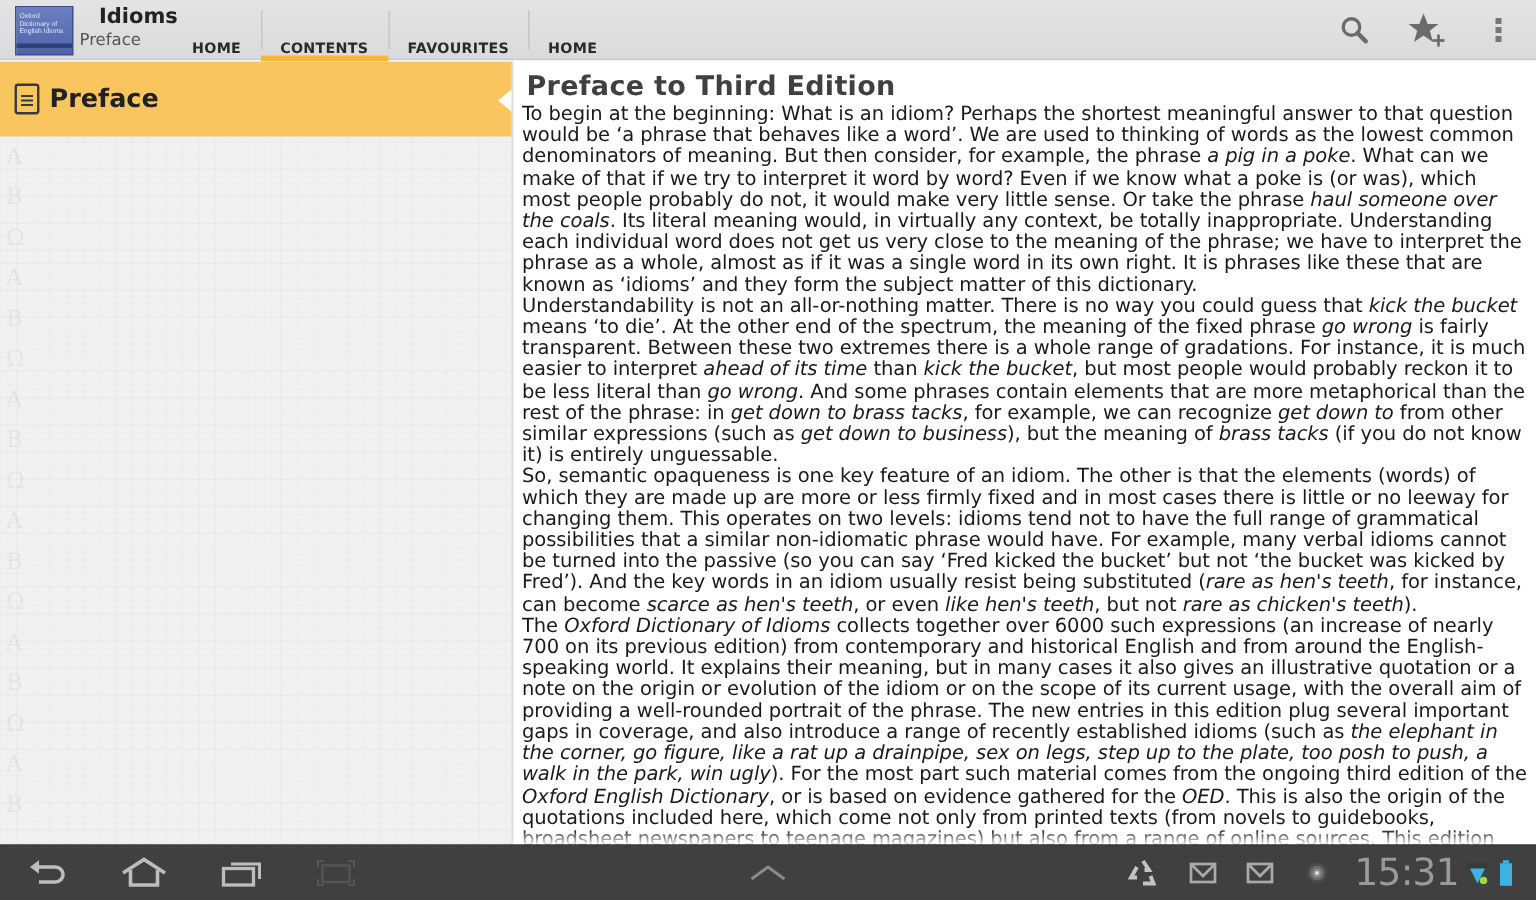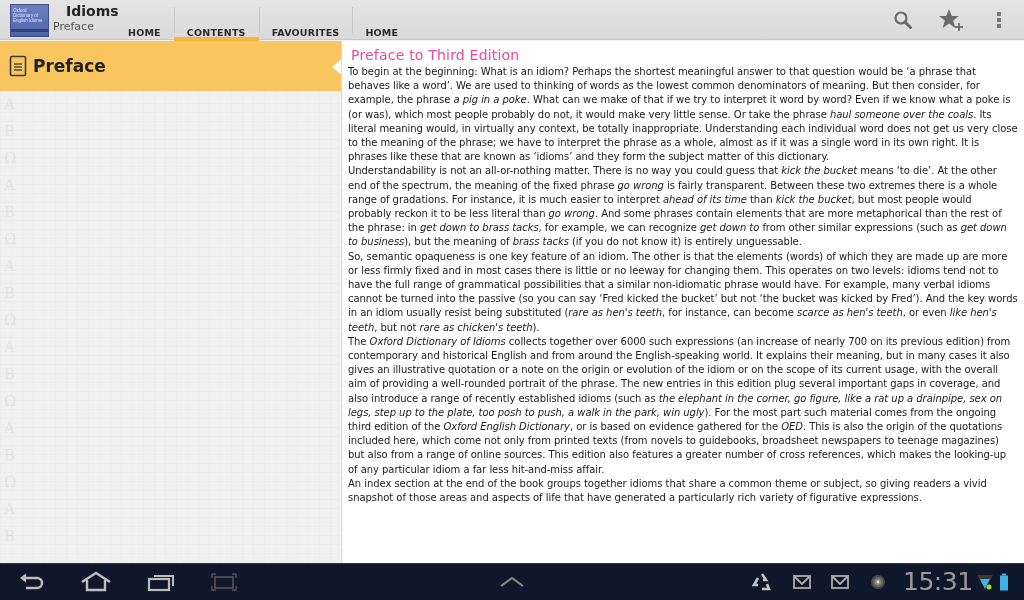--- a/index.html
+++ b/index.html
@@ -36,27 +36,27 @@
   .left-bg { position: absolute; left: 0; top: 50px; width: 342px; height: 470px; color: rgba(0,0,0,0.055);
     font-family: "DejaVu Serif", serif; font-size: 15px; line-height: 27px; letter-spacing: 68px; white-space: pre; padding-left: 4px; }
   .left-item { position: absolute; left: 0; top: 0; width: 342px; height: 50px; background: #f8c55e;
     display: flex; align-items: center; padding-left: 9px; cursor: pointer; }
   .left-item .label { font-size: 17px; font-weight: bold; color: #222; margin-left: 6px; }
   .left-item .pointer { position: absolute; right: -1px; top: 17px; width: 0; height: 0;
     border-top: 9px solid transparent; border-bottom: 9px solid transparent; border-right: 11px solid #ffffff; }
 
   
   .content { position: absolute; left: 343px; top: 41px; width: 681px; height: 522px; background: #ffffff; overflow: hidden; padding: 6px 6px 0 5px; }
-  .content h1 { font-size: 14px; font-weight: normal; color: #ec4899; margin: 0 0 2px 3px; letter-spacing: 0.2px; }
-  .content p { font-family: "DejaVu Sans", sans-serif; font-size: 10px; line-height: 14.2px; color: #1a1a1a; letter-spacing: -0.05px; }
+  .content h1 { font-size: 18px; font-weight: bold; color: #404040; margin: 0 0 2px 3px; letter-spacing: 0.2px; }
+  .content p { font-family: "DejaVu Sans", sans-serif; font-size: 13px; line-height: 14.2px; color: #1a1a1a; letter-spacing: -0.05px; }
   .content p i { font-style: italic; }
   .fade { position: absolute; left: 0; right: 0; bottom: 0; height: 10px; background: linear-gradient(rgba(255,255,255,0), rgba(255,255,255,0.9)); }
 
   
-  .sysbar { position: absolute; left: 0; top: 563px; width: 1024px; height: 37px; background: #0f172a; border-top: 1px solid #3a3a3a; }
+  .sysbar { position: absolute; left: 0; top: 563px; width: 1024px; height: 37px; background: #404040; border-top: 1px solid #3a3a3a; }
   .sys-btn { position: absolute; top: 5px; width: 36px; height: 26px; display: flex; align-items: center; justify-content: center; cursor: pointer; }
   .clock { position: absolute; left: 903px; top: 3px; font-size: 25px; color: #9a9a9a; font-family: "DejaVu Sans", sans-serif; font-weight: normal; letter-spacing: -0.5px; }
 </style>
 </head>
 <body>
 
 <div class="actionbar">
   <div class="app-icon">
     <span>Oxford Dictionary of English Idioms</span>
     <div class="stripe"></div>

